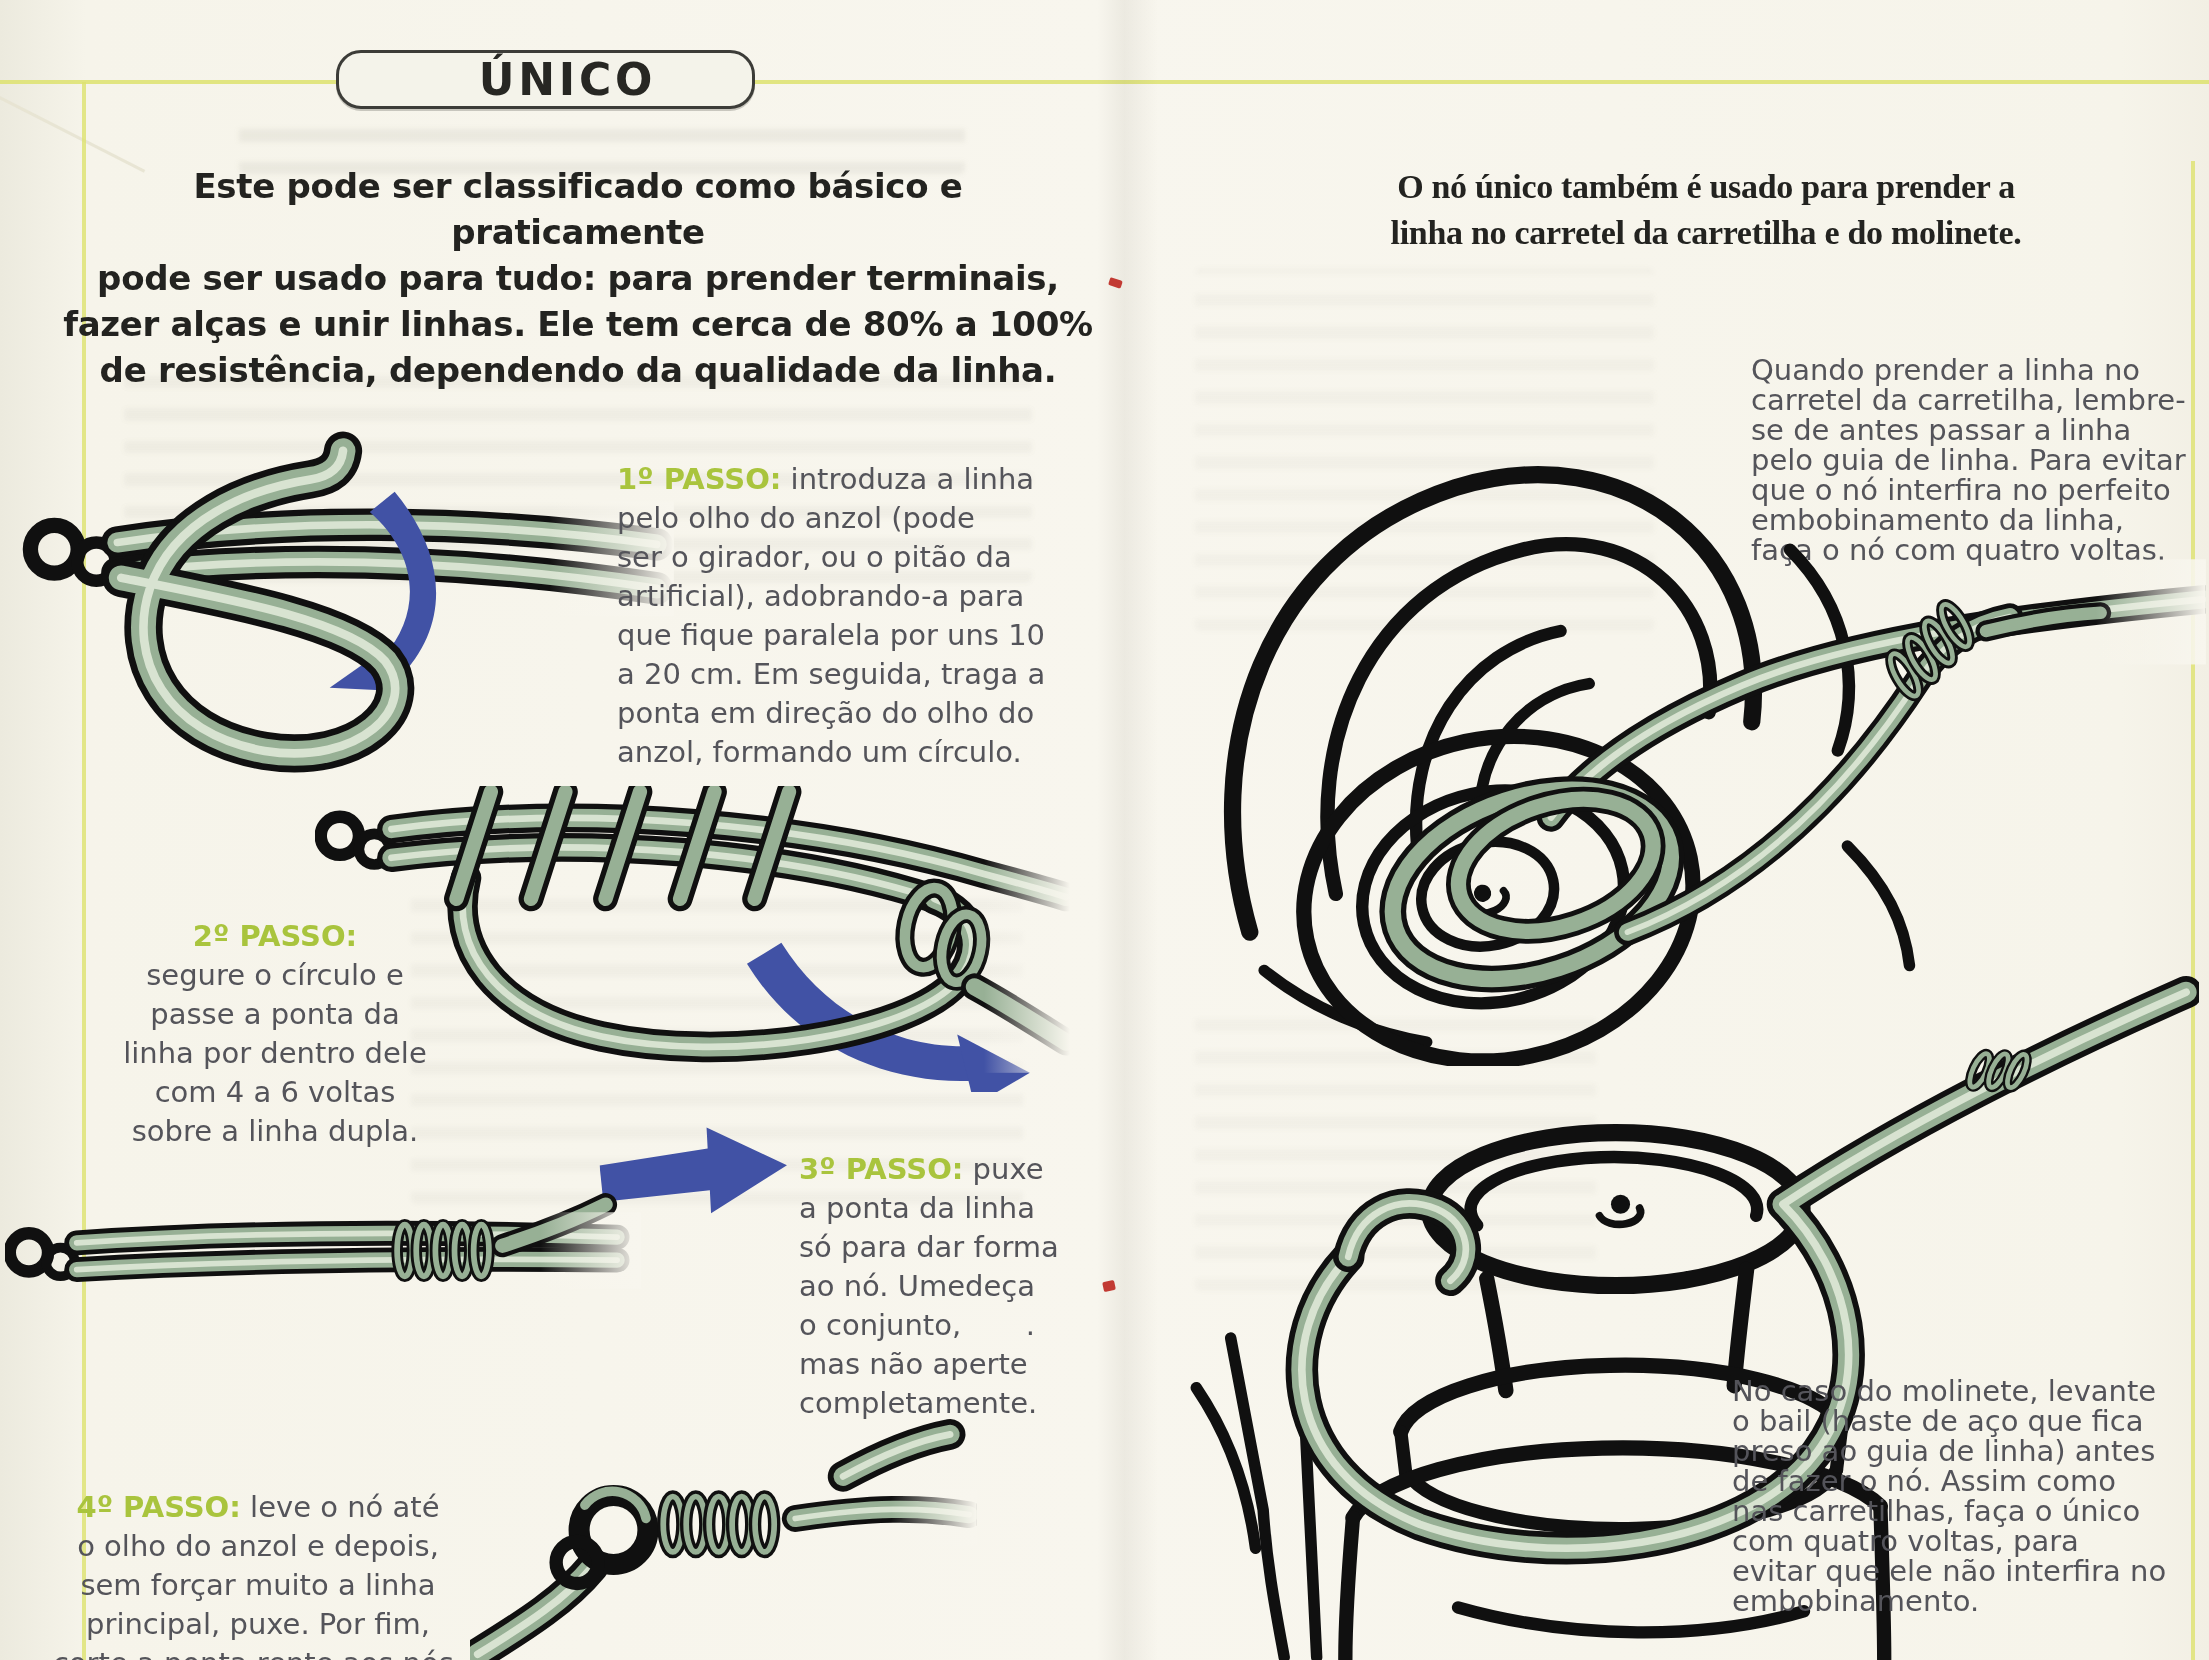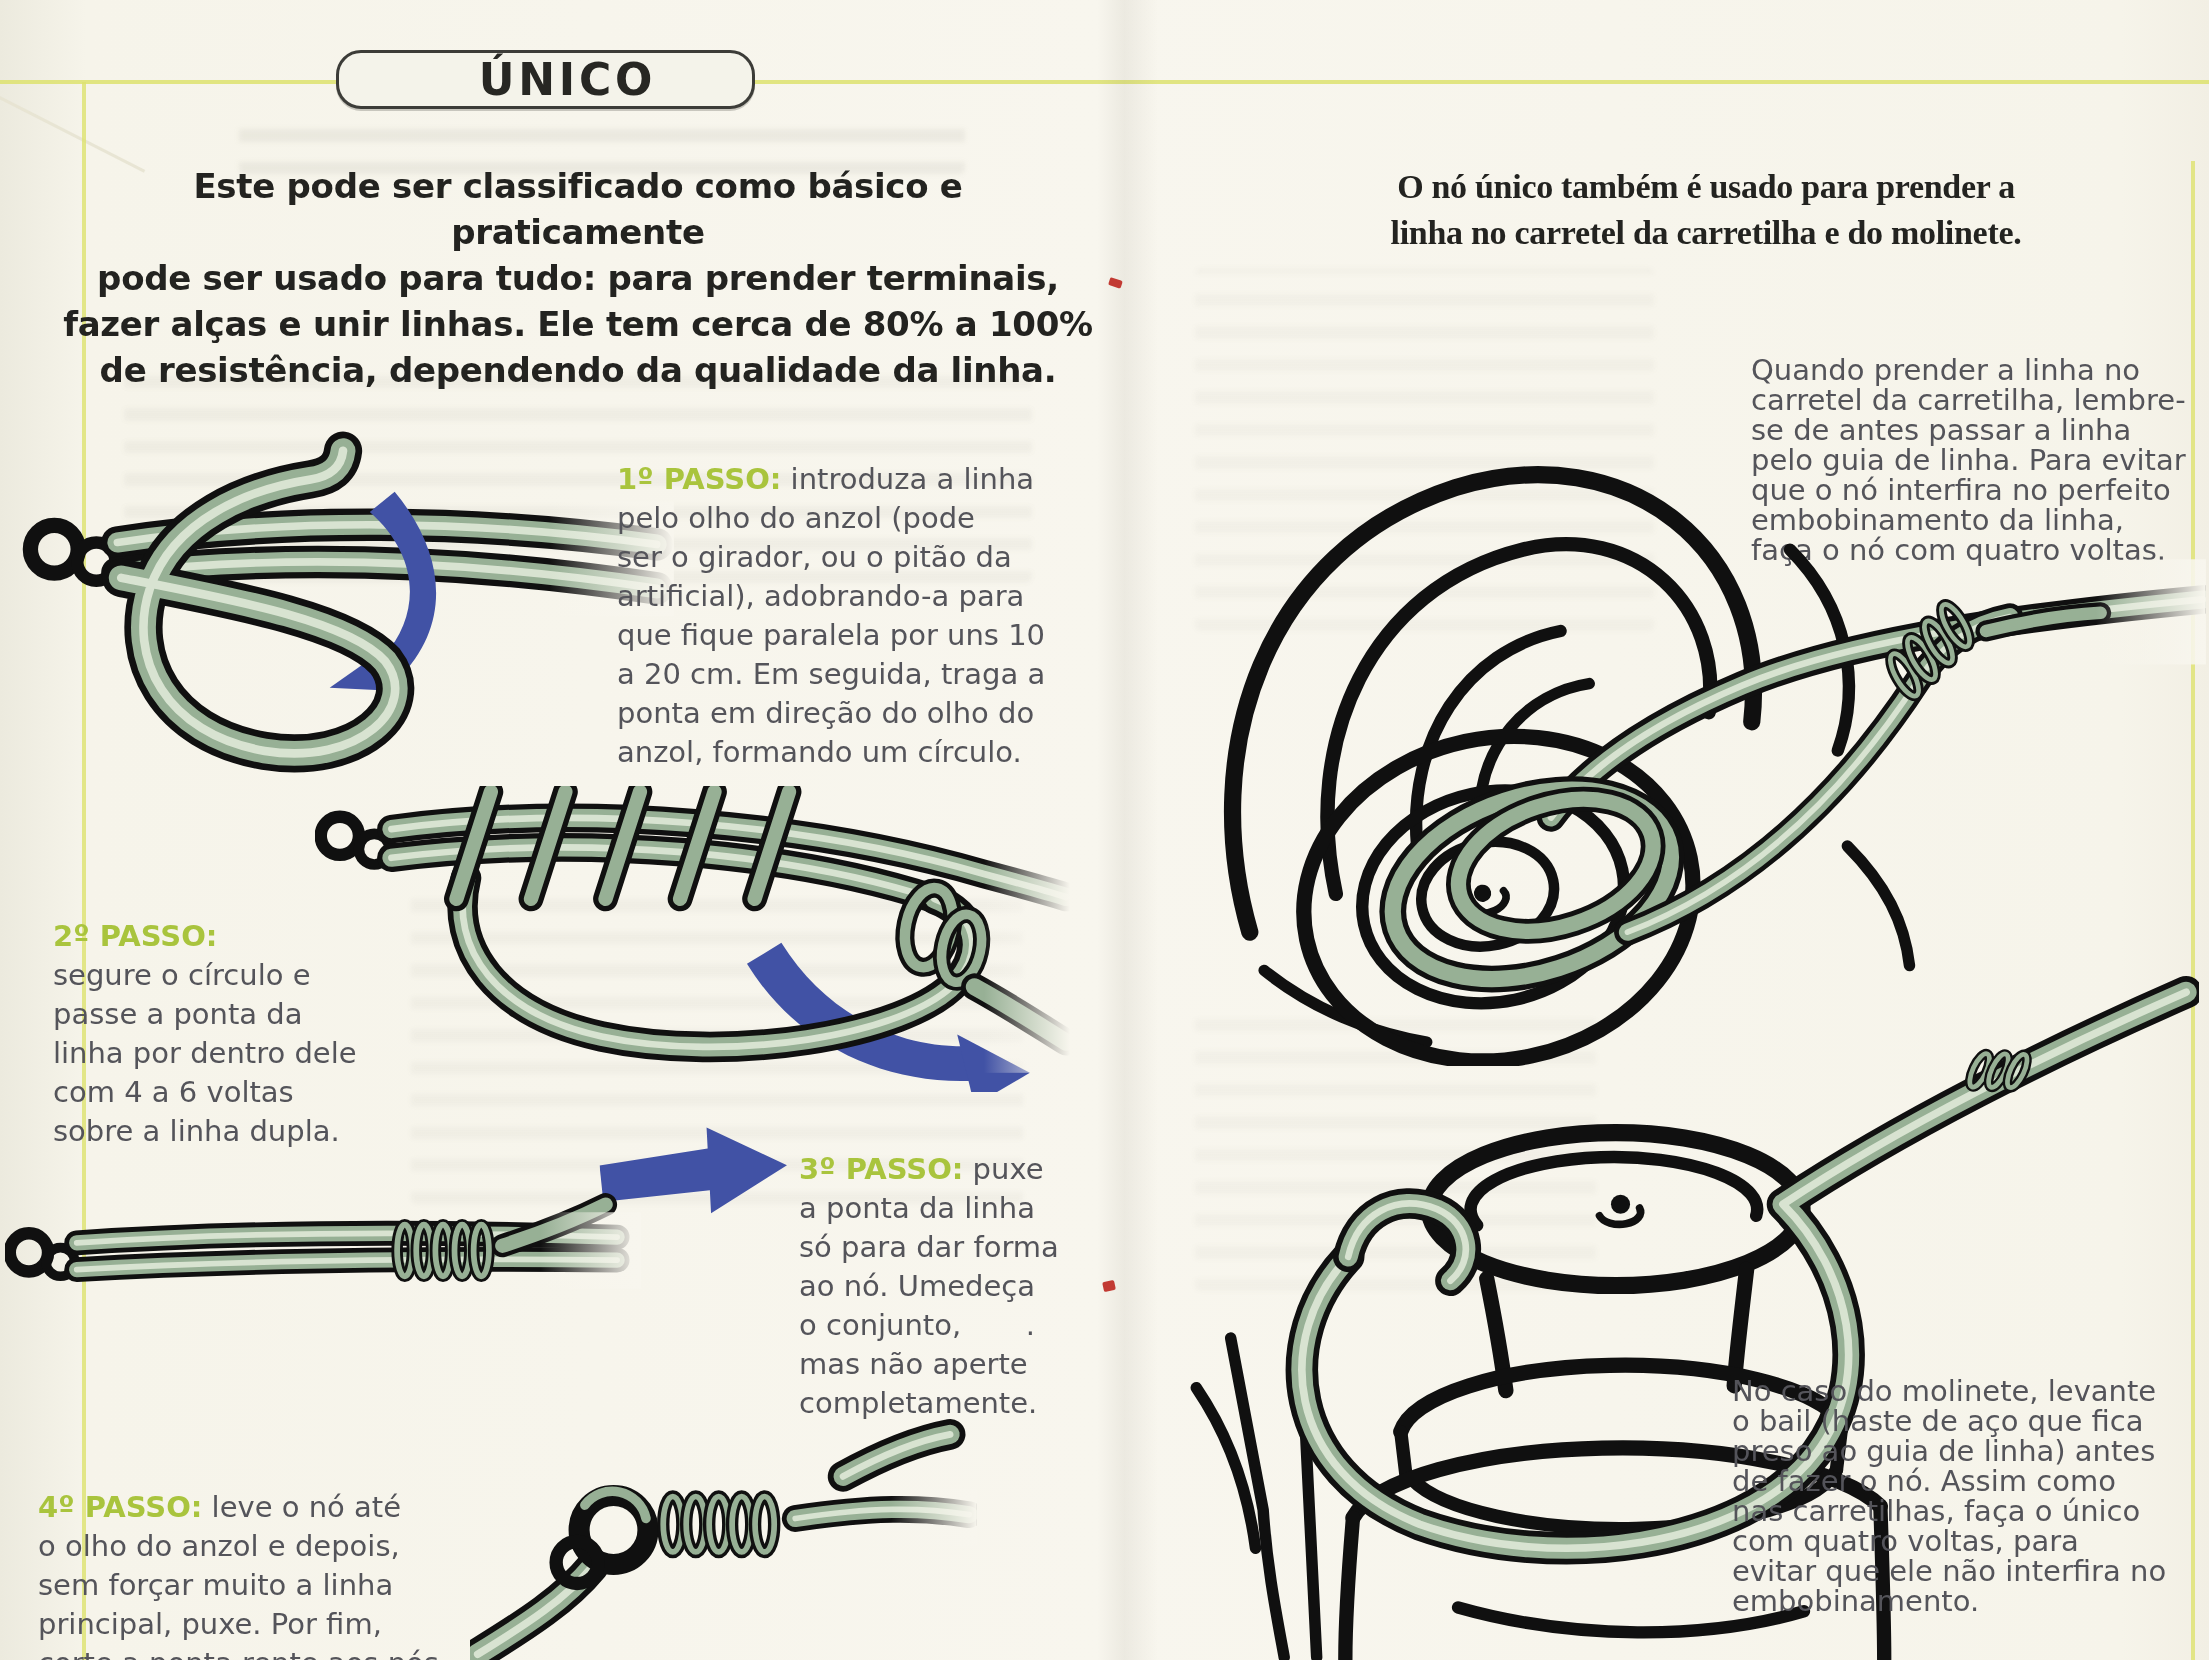--- a/index.html
+++ b/index.html
@@ -22,21 +22,21 @@
     display:flex;align-items:center;justify-content:center;
     box-shadow:0 1.9px 0 rgba(60,60,50,.25);
   }
   .pill span{font-size:44px;font-weight:bold;letter-spacing:3.8px;color:#272723;margin-left:44px;}
   .intro{
     font-size:34px;line-height:46px;font-weight:bold;color:#232320;
     text-align:center;white-space:pre-line;letter-spacing:-0.3px;
   }
   .step{font-size:29px;line-height:39px;color:#54545a;white-space:pre-line;}
   .lbl{font-weight:bold;color:#a9c43d;}
-  .ra{text-align:left;}
+  .ra{text-align:center;}
   .para{font-size:29px;line-height:30px;color:#54545a;white-space:pre-line;margin-top:36px;}
   
   .fold{background:linear-gradient(90deg,rgba(0,0,0,0) 0%,rgba(95,90,70,.08) 45%,rgba(0,0,0,0) 100%);}
   .crease{background:#e7e3d2;transform:rotate(27deg);transform-origin:left top;opacity:.9;}
   .redmark{background:#c23a33;border-radius:1.9px;}
   .ghost{
     background:repeating-linear-gradient(0deg,rgba(115,115,100,.085) 0 12.4px,rgba(0,0,0,0) 12.4px 32.5px);
     filter:blur(2.9px);border-radius:5.7px;
   }
   

